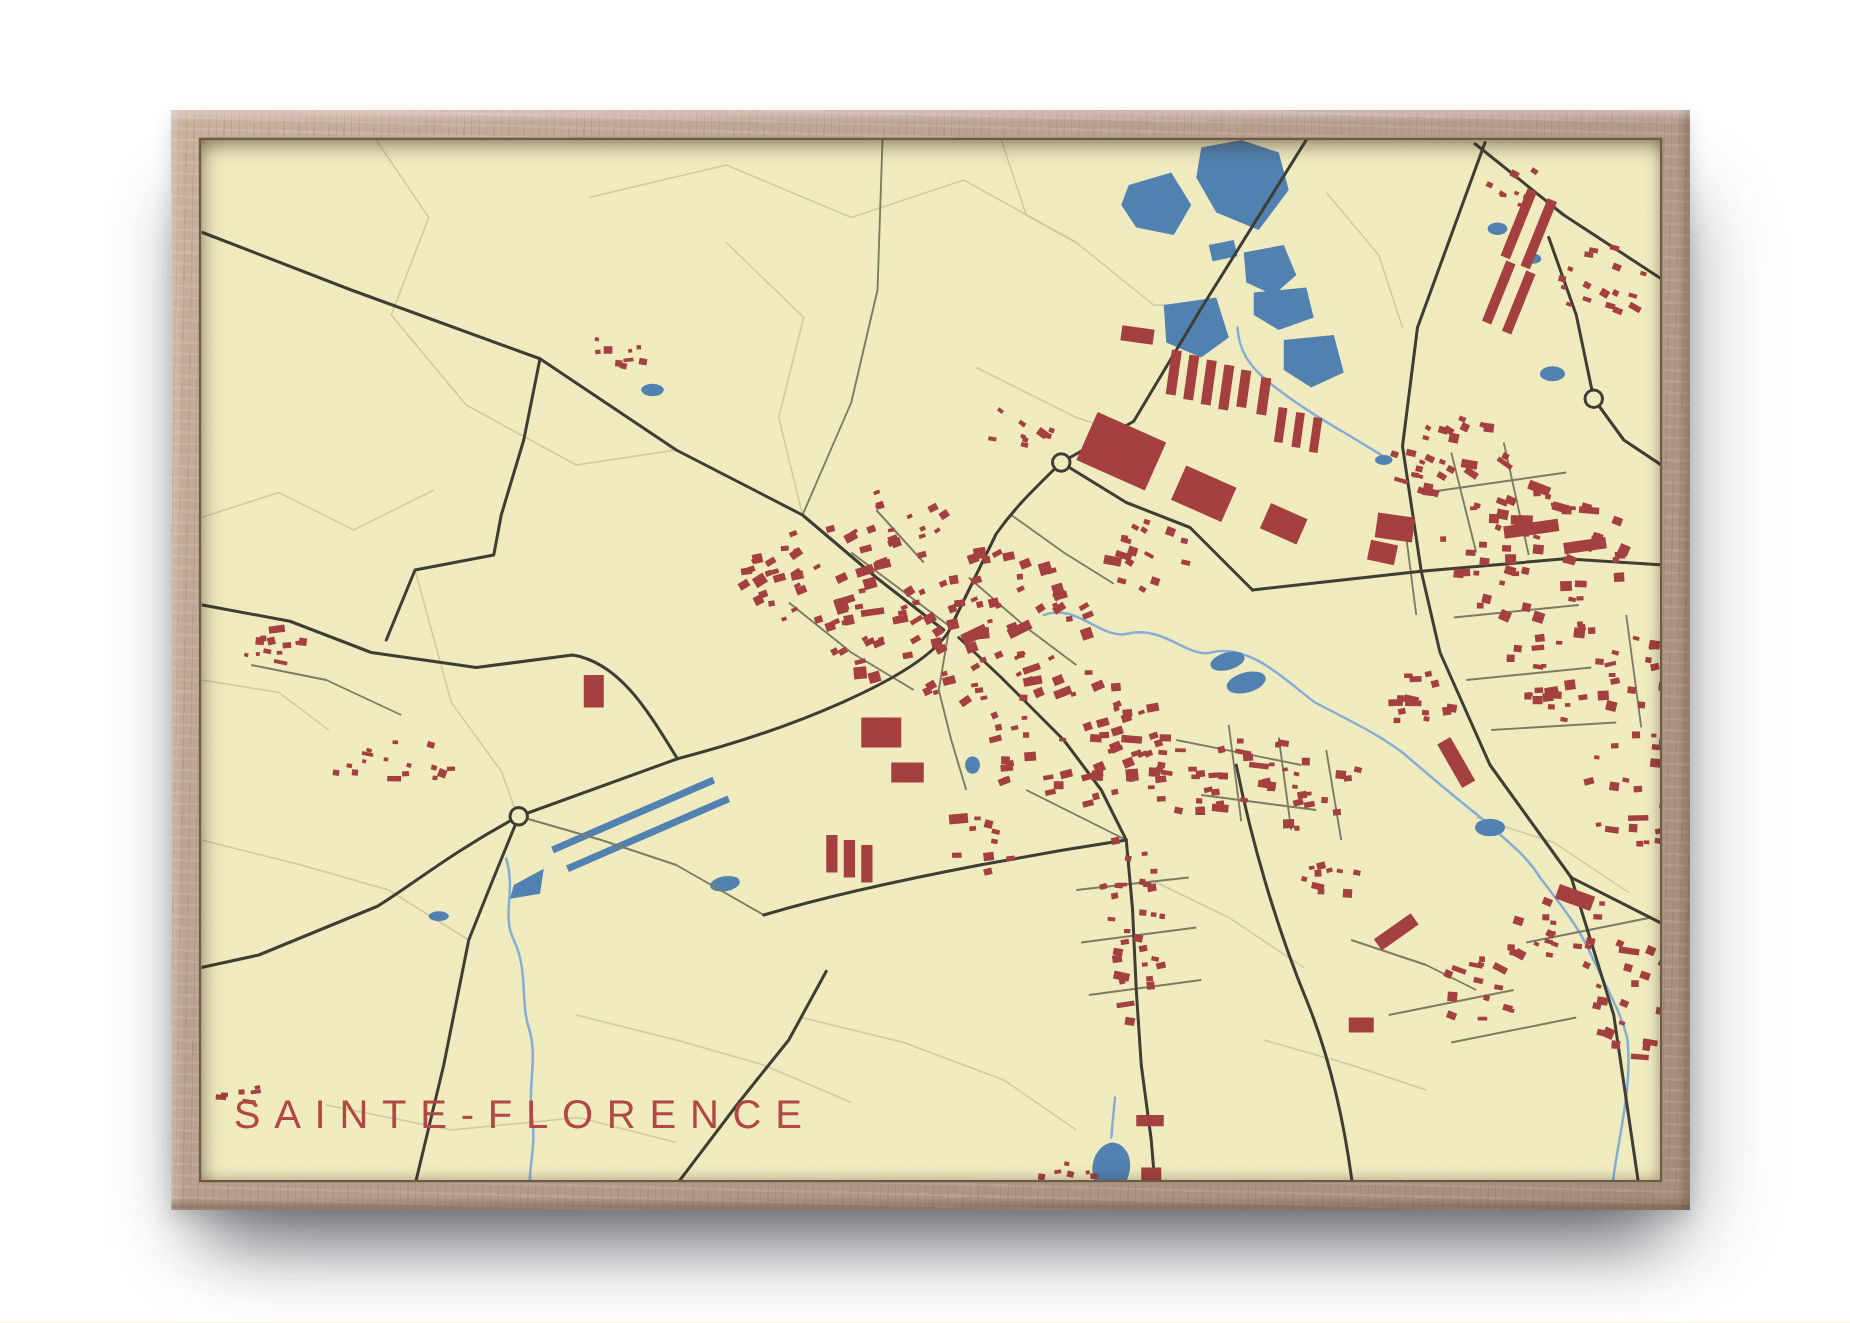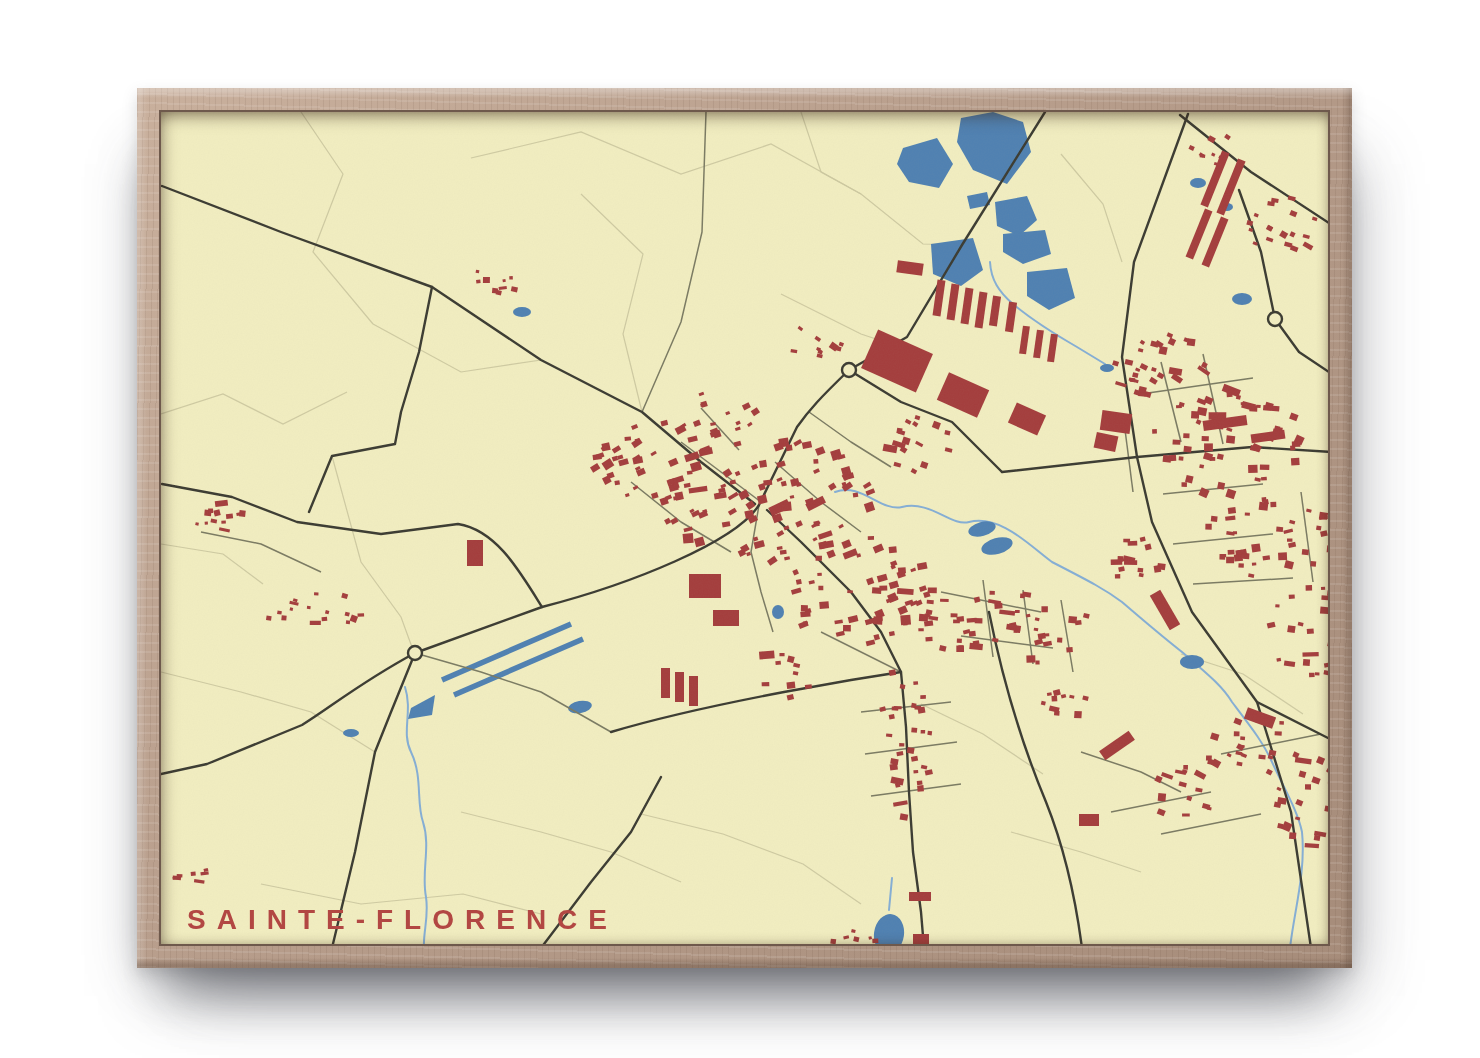--- a/index.html
+++ b/index.html
@@ -41,22 +41,22 @@
   .map-area::after{
     content:"";position:absolute;inset:0;pointer-events:none;
     box-shadow:
       inset 0 12px 16px -8px rgba(60,42,28,.55),
       inset 12px 0 16px -10px rgba(60,42,28,.38),
       inset -8px 0 12px -8px rgba(60,42,28,.28),
       inset 0 -8px 12px -8px rgba(60,42,28,.30);
   }
   .map-svg{position:absolute;left:0;top:0;width:1171px;height:836px;display:block;}
   .poster-title{
-    position:absolute;left:26px;top:792px;
-    font-size:28px;font-weight:bold;letter-spacing:11px;
+    position:absolute;left:26px;top:761px;
+    font-size:32px;font-weight:normal;letter-spacing:11px;
     color:var(--title,#b24743);
     white-space:nowrap;user-select:none;
   }
 </style>
 </head>
 <body style="background: rgb(255, 255, 255);">
 
 <div class="poster-frame">
   <div class="map-area">
     <svg class="map-svg" viewBox="0 0 1171 836" xmlns="http://www.w3.org/2000/svg">

